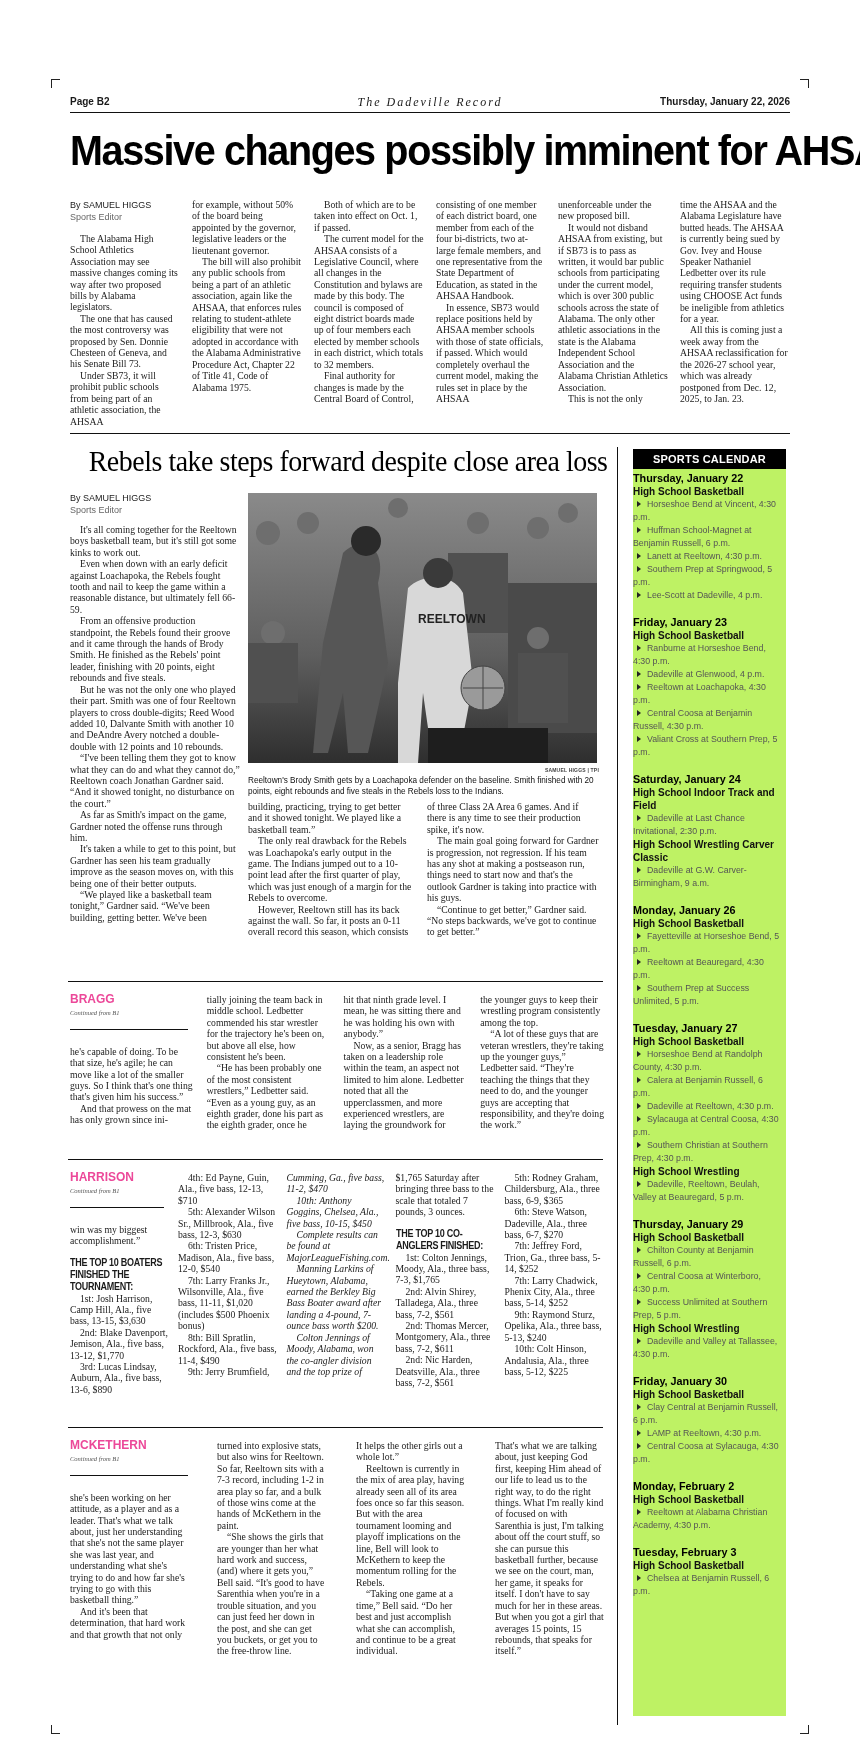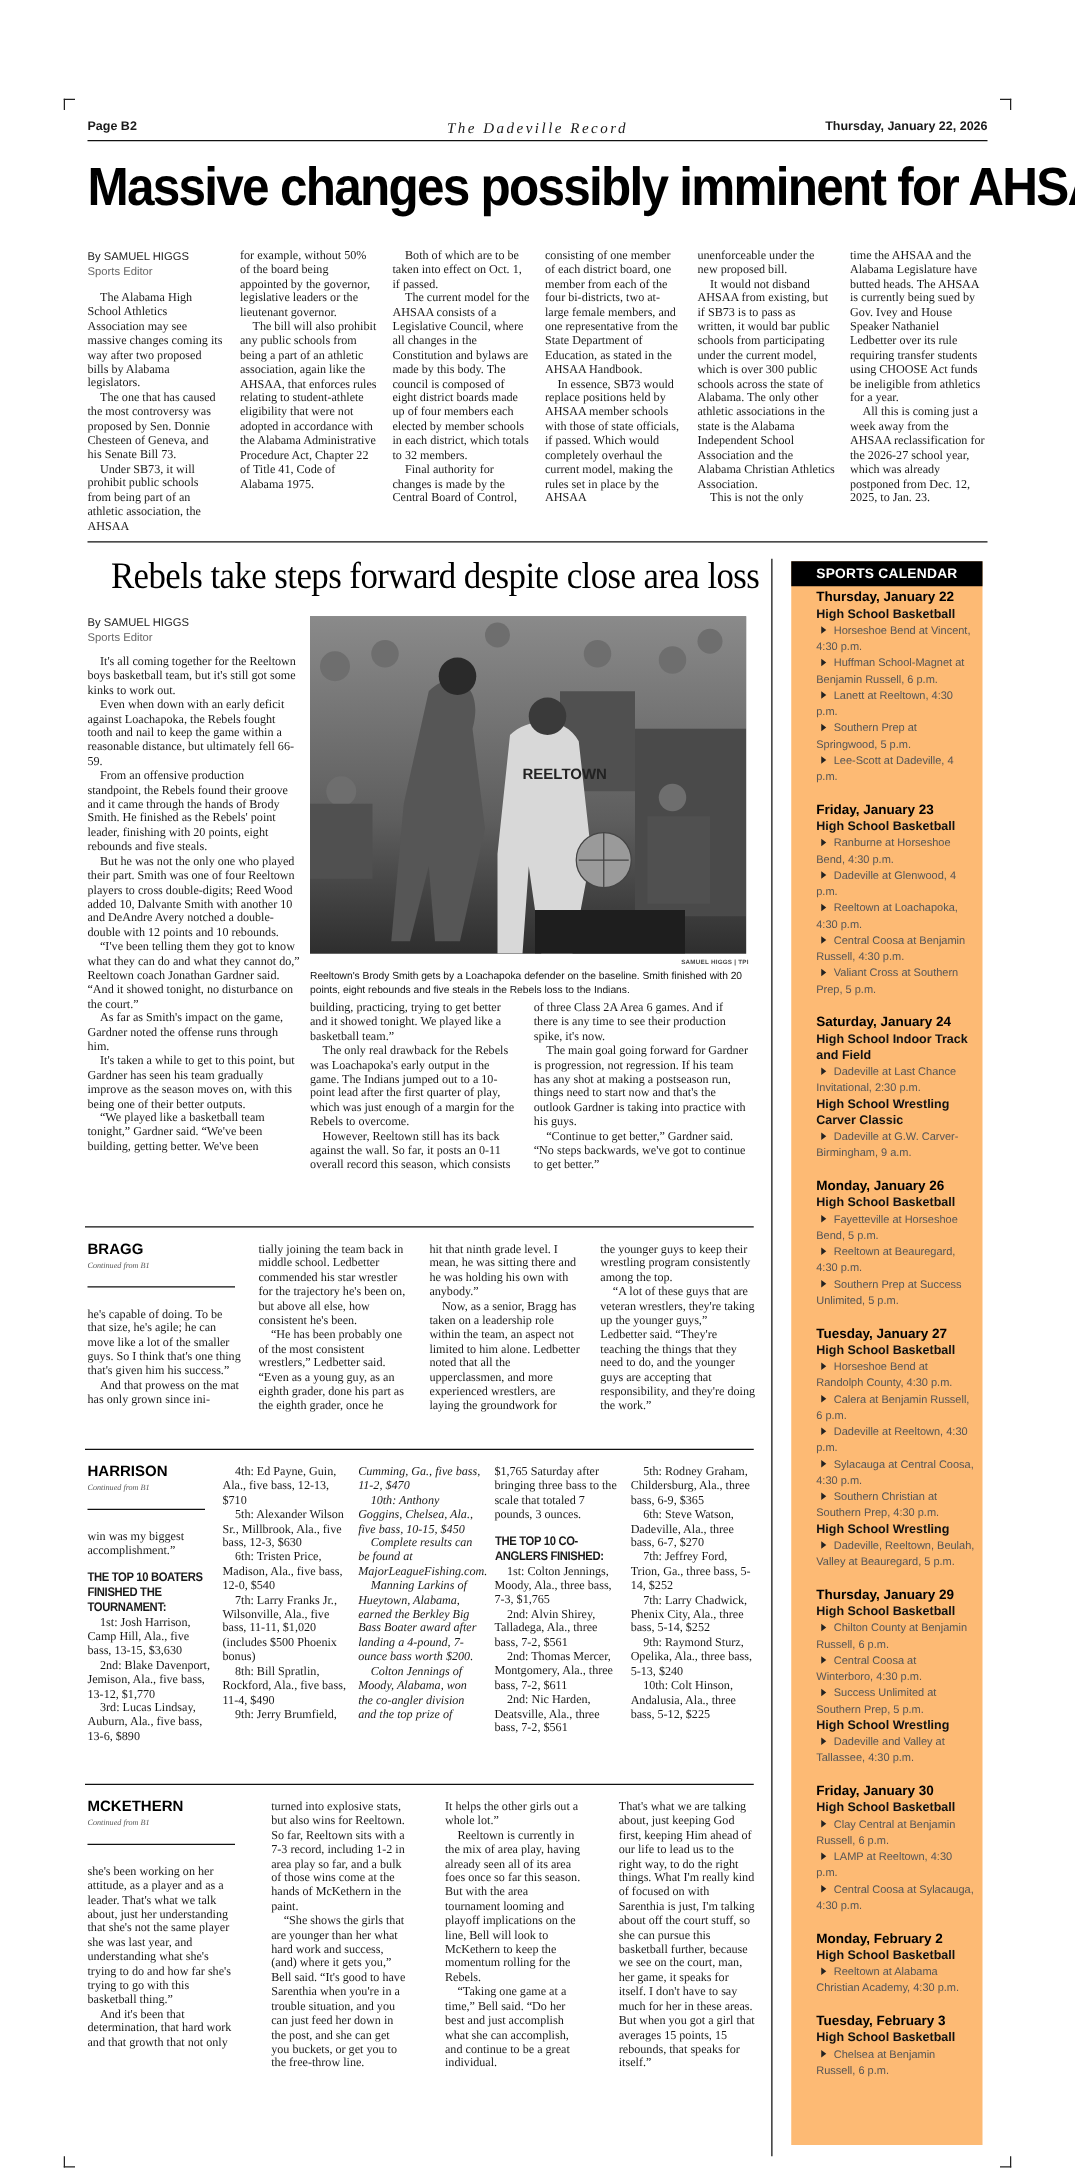--- a/index.html
+++ b/index.html
@@ -26,28 +26,28 @@
   .col p.noind { text-indent: 0; }
 
   .rule { position: absolute; height: 1px; background: #111; }
 
   .hed2 { position: absolute; left: 70px; top: 444px; width: 535px; text-align: center; font-family: "Liberation Serif", serif; font-size: 30px; letter-spacing: -0.5px; white-space: nowrap; color: #000; transform: scaleX(0.93); transform-origin: center; }
 
   .photo { position: absolute; left: 248px; top: 493px; width: 349px; height: 270px; overflow: hidden; background: #6a6a6a; }
   .credit { position: absolute; left: 248px; top: 767px; width: 351px; text-align: right; font-family: "Liberation Sans", sans-serif; font-size: 5px; font-weight: bold; color: #444; letter-spacing: 0.2px; }
   .cutline { position: absolute; left: 248px; top: 775px; width: 352px; font-family: "Liberation Sans", sans-serif; font-size: 8.2px; line-height: 11px; color: #111; }
 
-  .jump-head { font-family: "Liberation Sans", sans-serif; font-weight: bold; font-size: 12px; color: #000000; }
+  .jump-head { font-family: "Liberation Sans", sans-serif; font-weight: bold; font-size: 12px; color: #ec4899; }
   .jump-sub { font-family: "Liberation Serif", serif; font-style: italic; font-size: 6.5px; color: #555; margin-top: 2px; }
   .jump-rule { height: 1px; background: #111; margin-top: 10px; margin-bottom: 16px; width: 105px; }
   .listhead { font-family: "Liberation Sans", sans-serif; font-weight: bold; font-size: 10px; line-height: 12px; letter-spacing: -0.3px; transform: scaleX(0.9); transform-origin: left; white-space: nowrap; margin-top: 10px; }
 
-  .cal { position: absolute; left: 633px; top: 449px; width: 153px; height: 1267px; background: #fdba74; }
+  .cal { position: absolute; left: 633px; top: 449px; width: 153px; height: 1267px; background: #bef264; }
   .cal .cal-title { background: #000; color: #fff; text-align: center; font-family: "Liberation Sans", sans-serif; font-weight: bold; font-size: 11px; height: 20px; line-height: 20px; letter-spacing: 0.2px; }
-  .cal .cal-body { padding: 3px 6px 0 20px; font-family: "Liberation Sans", sans-serif; }
+  .cal .cal-body { padding: 3px 6px 0 0; font-family: "Liberation Sans", sans-serif; }
   .cal .day { font-weight: bold; font-size: 10.8px; line-height: 13px; color: #000; }
   .cal .sport { font-weight: bold; font-size: 10px; line-height: 13px; color: #111; }
   .cal .ev { font-size: 8.8px; line-height: 13px; color: #555; }
   .cal .ev .tri { display: inline-block; width: 0; height: 0; border-top: 3px solid transparent; border-bottom: 3px solid transparent; border-left: 4px solid #222; margin: 0 6px 0 4px; vertical-align: 0px; }
   .cal .group { margin-bottom: 14px; }
   .vsep { position: absolute; left: 617px; width: 1px; background: #111; }
 </style>
 </head>
 <body>
 

